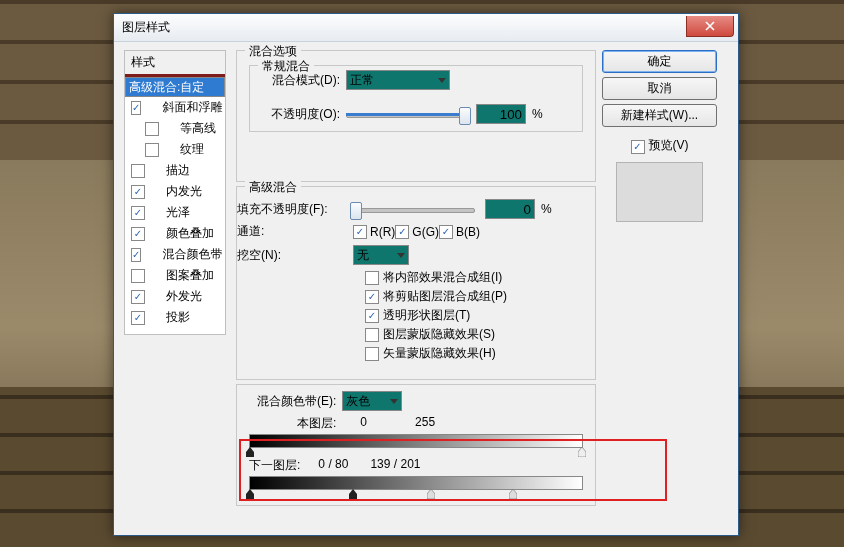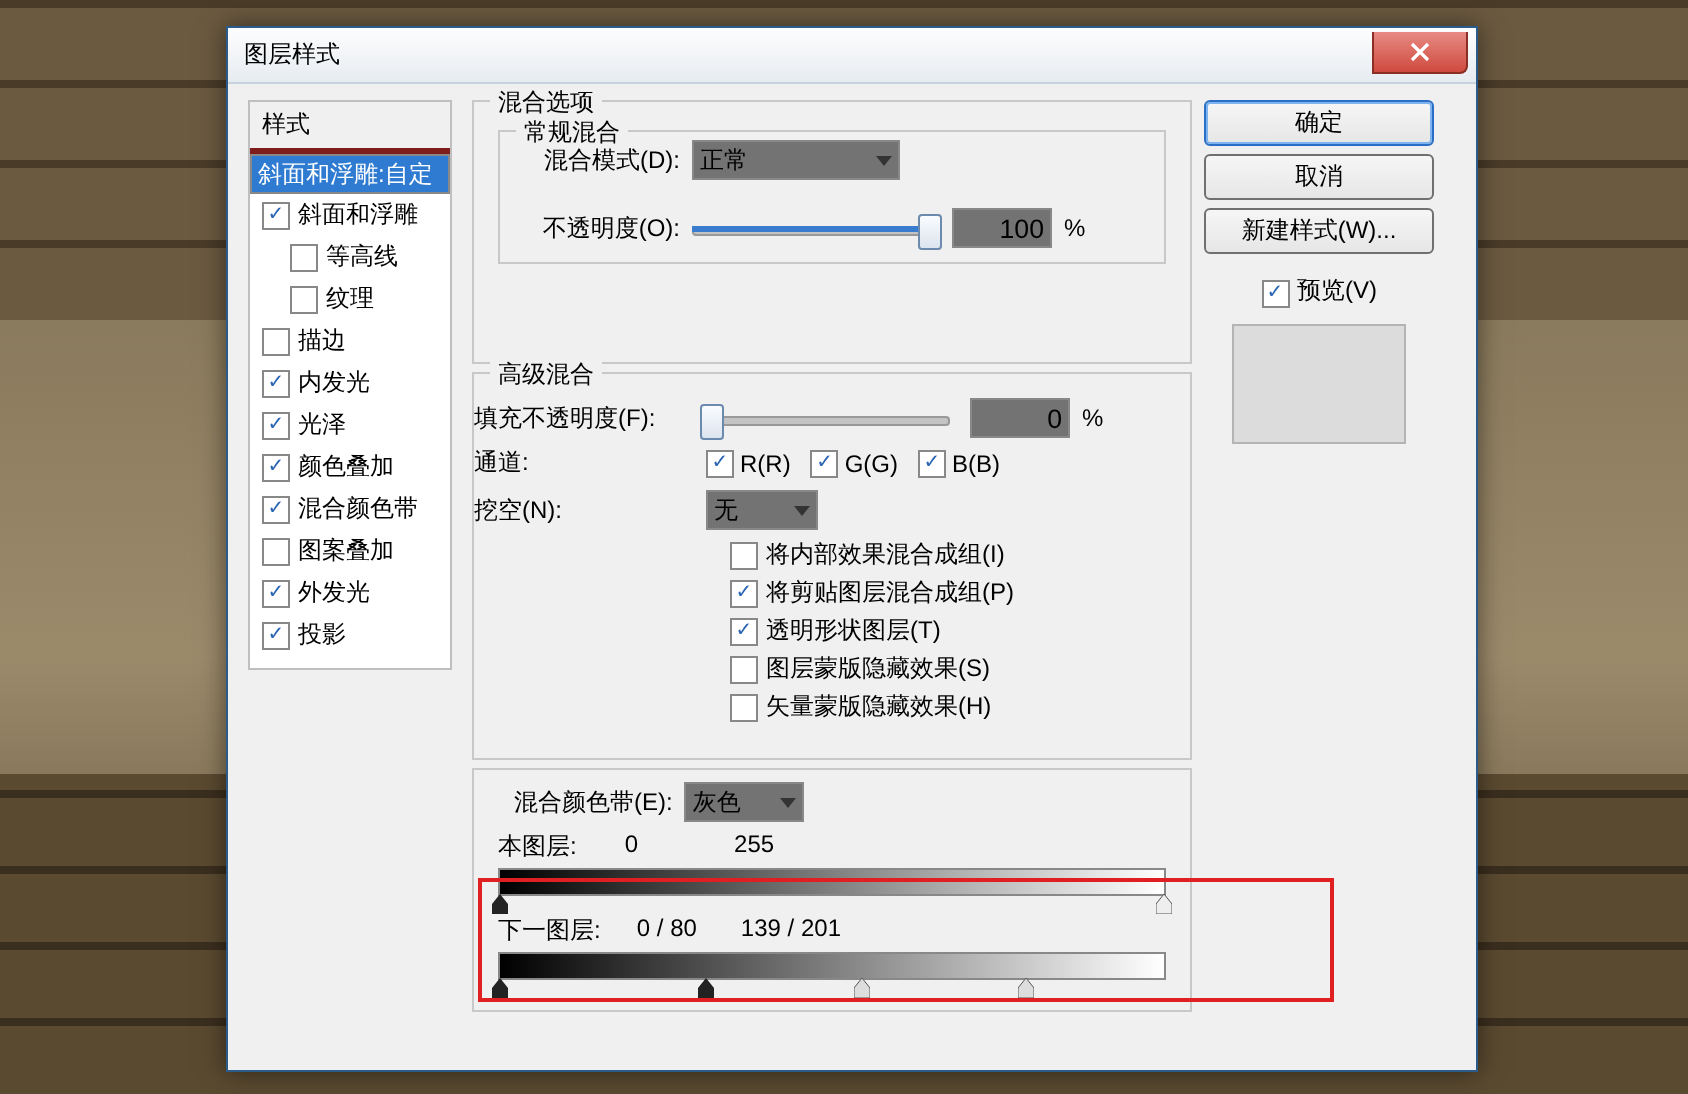--- a/index.html
+++ b/index.html
@@ -10,35 +10,35 @@
 .win{position:absolute;left:113px;top:13px;width:624px;height:521px;background:#fff;border:1px solid #2a5b8a;box-shadow:0 0 12px rgba(0,0,0,0.5)}
 .titlebar{height:27px;background:linear-gradient(#fdfdfd,#e7ecf1);border-bottom:1px solid #c8d2de;display:flex;align-items:center;justify-content:space-between;padding-left:8px}
 .titlebar .t{color:#000}
 .wctrls{display:flex;height:20px;margin-top:-4px;margin-right:4px}
 .wbtn{width:30px;height:20px;background:linear-gradient(#f7f8f9,#e0e4ea);border:1px solid #a9b3c0;border-top:none;display:flex;align-items:center;justify-content:center;margin-left:-1px}
 .wbtn.close{width:46px;background:linear-gradient(#e78b84,#cf4a3e);border-color:#8b2e24;border-radius:0 0 4px 0;color:#fff}
 .wbtn svg{display:block}
 .inner{position:absolute;top:28px;left:0;right:0;bottom:0;background:#f0f0f0}
 .sidepanel{position:absolute;left:10px;top:8px;width:100px;border:1px solid #bfbfbf;background:#fff;padding-bottom:6px}
 .sidepanel .hd{background:#f0f0f0;border-bottom:3px solid #7f1d1d;padding:3px 6px}
-.sitem{display:flex;align-items:center;padding:2px 4px 2px 6px;gap:4px;white-space:nowrap}
+.sitem{display:flex;align-items:center;padding:2px 4px 2px 6px;gap:21px;white-space:nowrap}
 .sitem.sel{background:#2f7bd1;color:#fff}
 .sitem.indent{padding-left:20px}
 .chk{width:12px;height:12px;border:1px solid #888;background:#fff;display:inline-flex;align-items:center;justify-content:center;font-size:10px;line-height:1;color:#2a65b3}
 .chk.on::before{content:"✓"}
 .group{position:absolute;border:1px solid #c8c8c8;background:#f0f0f0}
 .group .gt{position:absolute;top:-8px;left:8px;background:#f0f0f0;padding:0 4px}
 .g1{left:122px;top:8px;width:358px;height:130px}
 .g2{left:122px;top:144px;width:358px;height:192px}
 .g3{left:122px;top:342px;width:358px;height:120px}
 .g1a{position:absolute;left:12px;top:14px;right:12px;border:1px solid #c8c8c8;height:65px}
 .g1a .gt{top:-8px;left:8px}
 .row{display:flex;align-items:center;position:absolute}
 .lbl{text-align:right;width:90px;margin-right:6px}
-.sel,.numin{border:1px solid #888;background:#737373;padding:1px 3px;height:16px;box-sizing:content-box}
+.sel,.numin{border:1px solid #888;background:#0f766e;padding:1px 3px;height:16px;box-sizing:content-box}
 .sel{display:flex;align-items:center;justify-content:space-between;gap:6px}
 .tri{width:0;height:0;border-left:4px solid transparent;border-right:4px solid transparent;border-top:5px solid #333}
 .slider{height:16px;position:relative;flex:1}
 .track{position:absolute;left:0;right:0;top:7px;height:3px;background:#c4c4c4;border:1px solid #999;border-radius:2px}
 .srange{position:absolute;top:7px;height:3px;background:#3a7dce}
 .thumb{position:absolute;top:1px;width:10px;height:16px;background:linear-gradient(#fafcff,#dce4ee);border:1px solid #6b8aad;border-radius:2px}
 .numin{width:42px;text-align:right}
 .pct{margin-left:6px}
 .g2 .r{position:absolute;display:flex;align-items:center}
 .opts{position:absolute;left:128px;top:82px;display:flex;flex-direction:column;gap:2px}
@@ -70,21 +70,21 @@
           </svg>
       </div>
     </div>
   </div>
   <div class="inner">
 
     <div class="sidepanel">
       <div class="hd">样式</div>
       <div id="styles-list">
           <div class="sitem sel">
-            <span>斜面和浮雕:自定</span>
+            <span>高级混合:自定</span>
           </div>
           <div class="sitem">
             <span class="chk on"></span>
             <span>斜面和浮雕</span>
           </div>
           <div class="sitem indent">
             <span class="chk"></span>
             <span>等高线</span>
           </div>
           <div class="sitem indent">
@@ -157,21 +157,21 @@
         <span class="l" style="width:112px">填充不透明度(F):</span>
         <div class="slider" style="width:120px;flex:none;margin-left:6px">
           <div class="track"></div>
             <div class="thumb" style="left:-5px"></div>
         </div>
         <input class="numin" style="margin-left: 10px;" value="0">
         <span class="pct">%</span>
       </div>
       <div class="r" style="top:36px;left:0">
         <span class="l" style="width:112px">通道:</span>
-        <span style="margin-left:4px;display:flex;gap:10px">
+        <span style="margin-left:4px;display:flex;">
           <span style="display:flex;gap:3px;align-items:center">
               <span class="chk on"></span>
               <span>R(R)</span>
             </span>
           <span style="display:flex;gap:3px;align-items:center">
               <span class="chk on"></span>
               <span>G(G)</span>
             </span>
           <span style="display:flex;gap:3px;align-items:center">
               <span class="chk on"></span>
@@ -212,21 +212,21 @@
 
     <div class="group g3">
       <div class="row" style="top:6px;left:20px">
         <span>混合颜色带(E):</span>
         <div class="sel" style="width:52px;margin-left:6px">
           <span>灰色</span>
             <span class="tri"></span>
         </div>
       </div>
       <div class="g3col" style="top:30px">
-        <div style="display:flex;gap:24px;">
+        <div style="display:flex;gap:24px;margin-left:48px">
           <span>本图层:</span>
           <span>0</span>
           <span style="margin-left:24px">255</span>
         </div>
         <div class="grad gradbw" style="margin-top:2px"></div>
         <div class="stops">
           <span class="stop" style="left:-3px">
               <svg width="8" height="10">
                 <path d="M4 0 L8 5 L8 10 L0 10 L0 5 Z" fill="#222"></path>
               </svg>

